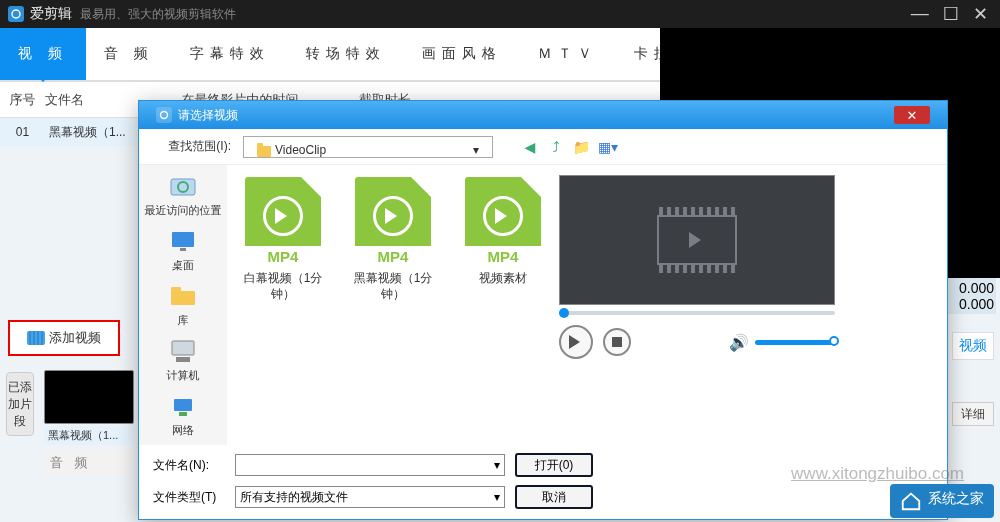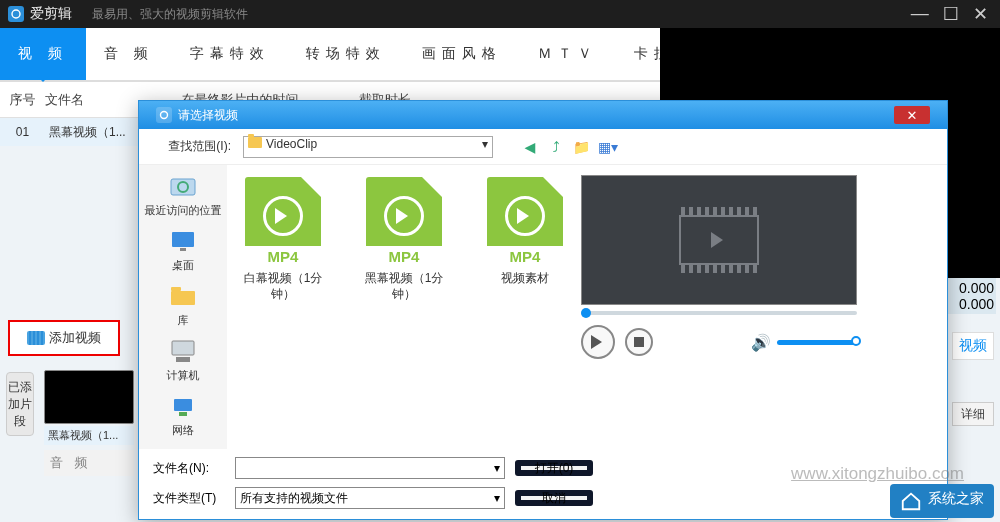--- a/index.html
+++ b/index.html
@@ -1,21 +1,21 @@
 <!DOCTYPE html>
 <html><head>
   <meta charset="utf-8">
   <style>
     * { margin: 0; padding: 0; box-sizing: border-box; font-family: "Microsoft YaHei", sans-serif; }
     body { width: 1000px; height: 522px; overflow: hidden; background: #eef3f7; position: relative; }
     
     .titlebar { background: #1e1e1e; color: #ccc; height: 28px; display: flex; align-items: center; padding: 0 8px; font-size: 12px; }
     .app-icon { width: 16px; height: 16px; background: #2b8fd9; border-radius: 3px; margin-right: 6px; display: inline-flex; align-items: center; justify-content: center; }
     .app-icon svg { width: 10px; height: 10px; }
-    .app-name { color: #eee; font-size: 14px; margin-right: 20px; }
+    .app-name { color: #eee; font-size: 14px; margin-right: 8px; }
     .app-slogan { color: #888; font-size: 12px; }
     .win-controls { margin-left: auto; display: flex; gap: 14px; color: #ccc; font-size: 18px; padding-right: 4px; }
     
     .tabs { background: #fff; height: 54px; display: flex; border-bottom: 2px solid #ddd; }
     .tab { padding: 0 18px; display: flex; align-items: center; font-size: 14px; color: #333; cursor: pointer; position: relative; letter-spacing: 6px; }
     .tab.active { background: #0d8ff2; color: #fff; }
     .tab.active::after { content: ''; position: absolute; left: 50%; bottom: -8px; margin-left: -6px; border: 6px solid transparent; border-top-color: #0d8ff2; }
     
     .columns-header { background: #fff; height: 36px; display: flex; align-items: center; font-size: 13px; color: #444; border-bottom: 1px solid #e0e0e0; }
     .col-seq { width: 45px; text-align: center; }
@@ -50,34 +50,34 @@
     .blue-text-btn { position: absolute; right: 6px; top: 332px; color: #0d8ff2; font-size: 14px; background: #fff; padding: 4px 6px; border: 1px solid #ddd; }
     
     
     .dialog { position: absolute; left: 138px; top: 100px; width: 810px; height: 420px; background: #fff; border: 1px solid #2b8fd9; box-shadow: 0 4px 20px rgba(0,0,0,.3); display: flex; flex-direction: column; }
     .dlg-title { height: 28px; background: linear-gradient(#4cb0f4, #1f8ee4); display: flex; align-items: center; color: #fff; font-size: 12px; padding: 0 17px; }
     .dlg-title-icon { width: 16px; height: 16px; background: #fff3; border-radius: 3px; margin-right: 6px; display:inline-flex;align-items:center;justify-content:center; }
     .dlg-close { margin-left: auto; width: 36px; height: 18px; background: #c83030; border-radius: 2px; color: #fff; display: flex; align-items: center; justify-content: center; font-size: 13px; }
     
     .dlg-toolbar { height: 36px; display: flex; align-items: center; padding: 0 6px; gap: 8px; font-size: 12px; color: #333; border-bottom: 1px solid #eee; }
     .lookin-label { width: 90px; text-align: right; padding-right: 4px; }
-    .lookin-combo { width: 250px; height: 22px; border: 1px solid #aaa; display: flex; align-items: flex-start; padding: 0 4px; gap: 4px; font-size: 12px; background: #fff; }
+    .lookin-combo { width: 250px; height: 22px; border: 1px solid #aaa; display: flex; align-items: flex-end; padding: 0 13px; gap: 4px; font-size: 12px; background: #fff; }
     .folder-glyph { width: 14px; height: 11px; background: #f6c752; border-radius: 1px; position: relative; }
     .folder-glyph::before { content: ''; position: absolute; top: -3px; left: 0; width: 6px; height: 3px; background: #f6c752; border-radius: 1px 1px 0 0; }
     .combo-arrow { margin-left: auto; }
     .nav-icons { display: flex; gap: 8px; margin-left: 20px; align-items: center; }
     .nav-ico { width: 18px; height: 18px; display:flex; align-items:center; justify-content:center; font-size: 14px; }
     
     .dlg-body { flex: 1; display: flex; }
     .dlg-sidebar { width: 88px; background: #f5f5f5; display: flex; flex-direction: column; align-items: center; padding-top: 6px; gap: 8px; font-size: 11px; color: #333; }
     .side-item { display: flex; flex-direction: column; align-items: center; gap: 2px; cursor: pointer; }
     .side-ico { width: 34px; height: 30px; display:flex; align-items:center; justify-content:center; }
     
     .dlg-files { flex: 1; display: flex; position: relative; }
-    .files-grid { display: flex; gap: 29px; padding: 12px 10px; align-items: flex-start; }
+    .files-grid { display: flex; gap: 18px; padding: 12px 10px; align-items: flex-start; }
     .file-card { width: 92px; text-align: center; font-size: 12px; color: #333; }
     .mp4-tile { width: 76px; height: 90px; margin: 0 auto 4px; background: #8cc63f; position: relative; border-radius: 3px; display: flex; align-items: center; justify-content: center; }
     .mp4-tile::after { content: ''; position: absolute; top: 0; right: 0; border: 10px solid transparent; border-top-color: #fff; border-right-color: #fff; }
     .play-circ { width: 40px; height: 40px; border: 3px solid #fff; border-radius: 50%; display:flex; align-items:center; justify-content:center; margin-top: -12px; }
     .play-circ::after { content: ''; border: 8px solid transparent; border-left: 12px solid #fff; margin-left: 4px; }
     .mp4-band { position: absolute; bottom: 0; left: 0; right: 0; background: #fff; color: #8cc63f; font-weight: bold; font-size: 15px; padding: 2px 0; }
     .file-name { line-height: 1.3; }
     
     .dlg-preview { width: 290px; padding: 10px 14px 0 0; display: flex; flex-direction: column; }
     .preview-box { width: 276px; height: 130px; background: #3b3f44; border: 1px solid #888; display: flex; align-items: center; justify-content: center; }
@@ -98,21 +98,21 @@
     .sq { width: 10px; height: 10px; background: #555; }
     .vol { margin-left: auto; display: flex; align-items: center; gap: 6px; }
     .vol-track { width: 80px; height: 5px; background: #0d8ff2; border-radius: 3px; position: relative; }
     .vol-thumb { width: 10px; height: 10px; background: #fff; border: 2px solid #0d8ff2; border-radius: 50%; position: absolute; right: -4px; top: -4px; }
     
     .dlg-bottom { padding: 8px 14px 10px; display: flex; flex-direction: column; gap: 8px; font-size: 12px; }
     .bottom-row { display: flex; align-items: center; gap: 10px; }
     .bottom-label { width: 72px; text-align: left; }
     .bottom-combo { width: 270px; height: 22px; border: 1px solid #888; background: #fff; display:flex; align-items:center; padding: 0 4px; font-size: 12px; }
     .bottom-combo .combo-arrow { margin-left: auto; }
-    .dlg-btn { width: 78px; height: 16px; border: 6px solid #0f172a; background: #f4f4f4; border-radius: 3px; font-size: 12px; display:flex; align-items:center; justify-content:center; gap: 2px; }
+    .dlg-btn { width: 78px; height: 24px; border: 2px solid #0f172a; background: #f4f4f4; border-radius: 3px; font-size: 12px; display:flex; align-items:center; justify-content:center; gap: 2px; }
     
     .watermark { position: absolute; right: 6px; bottom: 4px; color: #fff; background: #2180c4; padding: 6px 10px; font-size: 14px; border-radius: 4px; display:flex; align-items:flex-start; gap: 6px; }
     .wm-url { position: absolute; right: 36px; bottom: 38px; color: rgba(120,120,120,.5); font-size: 17px; text-decoration: underline; }
   </style>
 </head>
 <body>
 
 <div class="titlebar">
   <span class="app-icon">
       <svg viewBox="0 0 10 10">

